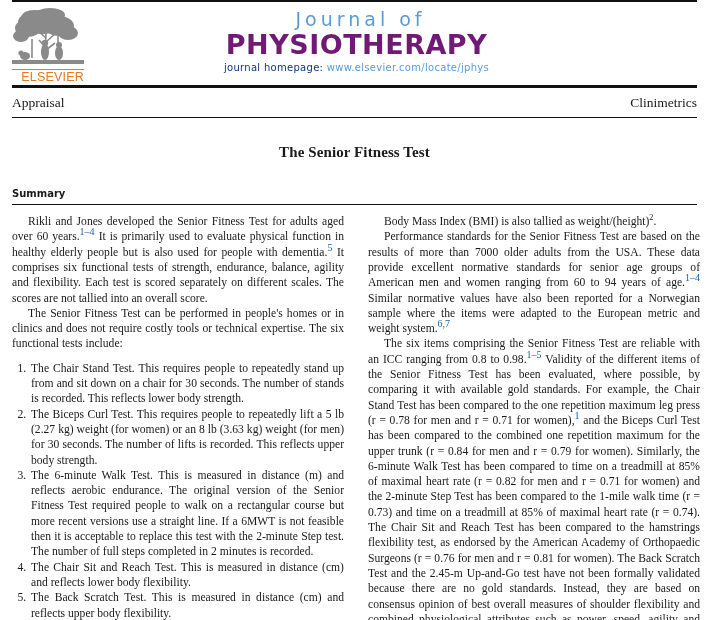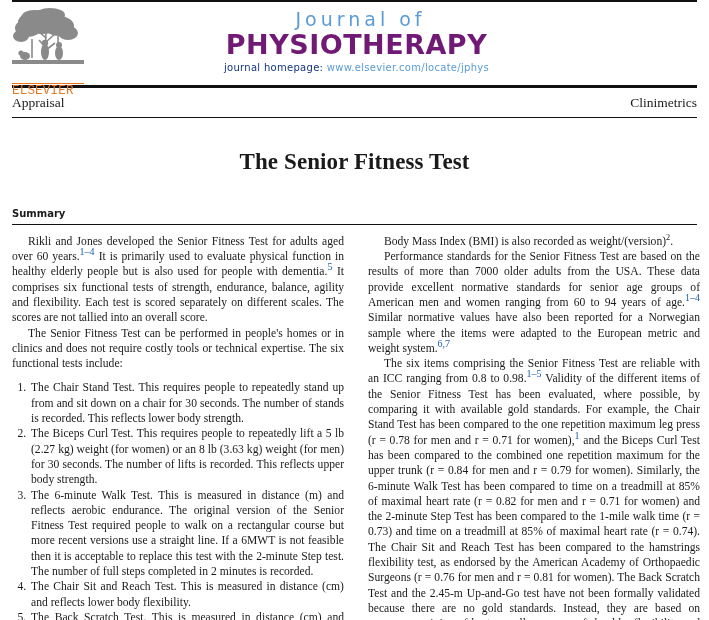--- a/index.html
+++ b/index.html
@@ -41,28 +41,28 @@
     height: 78px;
   }
   .tree-box {
     width: 72px;
     height: 62px;
     position: relative;
     overflow: hidden;
   }
   .elsevier-word {
     width: 72px;
-    text-align: left;
-    font-family: Liberation Mono, monospace;
+    text-align: right;
+    font-family: Liberation Sans, sans-serif;
     font-size: 12.5px;
     letter-spacing: 0.2px;
     color: #E87722;
     border-top: 1.5px solid #E87722;
     line-height: 14px;
-    margin-top: 15px;
+    margin-top: 1px;
   }
 
   .journal-block {
     position: absolute;
     left: 4px;
     right: 0;
     top: 6px;
     text-align: center;
   }
   .jrnl-of {
@@ -98,21 +98,21 @@
     justify-content: space-between;
     align-items: flex-end;
     font-size: 13.5px;
     padding: 7px 0 6px 0;
     border-bottom: 1.6px solid #111;
   }
 
   
   .article-title {
     text-align: center;
-    font-size: 23px;
+    font-size: 15px;
     padding: 16px 0 17px 0;
     letter-spacing: 0.1px;
   }
 
   
   .summary-head {
     font-family: "DejaVu Sans", sans-serif;
     font-weight: bold;
     font-size: 10px;
     padding-bottom: 5px;
@@ -240,21 +240,21 @@
         <li>The 6-minute Walk Test. This is measured in distance (m) and reflects aerobic endurance. The original version of the Senior Fitness Test required people to walk on a rectangular course but more recent versions use a straight line. If a 6MWT is not feasible then it is acceptable to replace this test with the 2-minute Step test. The number of full steps completed in 2 minutes is recorded.</li>
         <li>The Chair Sit and Reach Test. This is measured in distance (cm) and reflects lower body flexibility.</li>
         <li>The Back Scratch Test. This is measured in distance (cm) and reflects upper body flexibility.</li>
 
       </ol>
 
     </div>
 
     <div class="col">
 
-      <p><span>Body Mass Index (BMI) is also recorded as weight/(version)</span><sup class="plain">2</sup><span>.</span></p>
+      <p><span>Body Mass Index (BMI) is also tallied as weight/(height)</span><sup class="plain">2</sup><span>.</span></p>
 
       <p><span>Performance standards for the Senior Fitness Test are based on the results of more than 7000 older adults from the USA. These data provide excellent normative standards for senior age groups of American men and women ranging from 60 to 94 years of age.</span><sup class="ref">1–4</sup><span> Similar normative values have also been reported for a Norwegian sample where the items were adapted to the European metric and weight system.</span><sup class="ref">6,7</sup></p>
 
       <p><span>The six items comprising the Senior Fitness Test are reliable with an ICC ranging from 0.8 to 0.98.</span><sup class="ref">1–5</sup><span> Validity of the different items of the Senior Fitness Test has been evaluated, where possible, by comparing it with available gold standards. For example, the Chair Stand Test has been compared to the one repetition maximum leg press (r = 0.78 for men and r = 0.71 for women),</span><sup class="ref">1</sup><span> and the Biceps Curl Test has been compared to the combined one repetition maximum for the upper trunk (r = 0.84 for men and r = 0.79 for women). Similarly, the 6-minute Walk Test has been compared to time on a treadmill at 85% of maximal heart rate (r = 0.82 for men and r = 0.71 for women) and the 2-minute Step Test has been compared to the 1-mile walk time (r = 0.73) and time on a treadmill at 85% of maximal heart rate (r = 0.74). The Chair Sit and Reach Test has been compared to the hamstrings flexibility test, as endorsed by the American Academy of Orthopaedic Surgeons (r = 0.76 for men and r = 0.81 for women). The Back Scratch Test and the 2.45-m Up-and-Go test have not been formally validated because there are no gold standards. Instead, they are based on consensus opinion of best overall measures of shoulder flexibility and combined physiological attributes such as power, speed, agility and balance, respectively.</span></p>
 
     </div>
 
   </div>
 
 </div>

